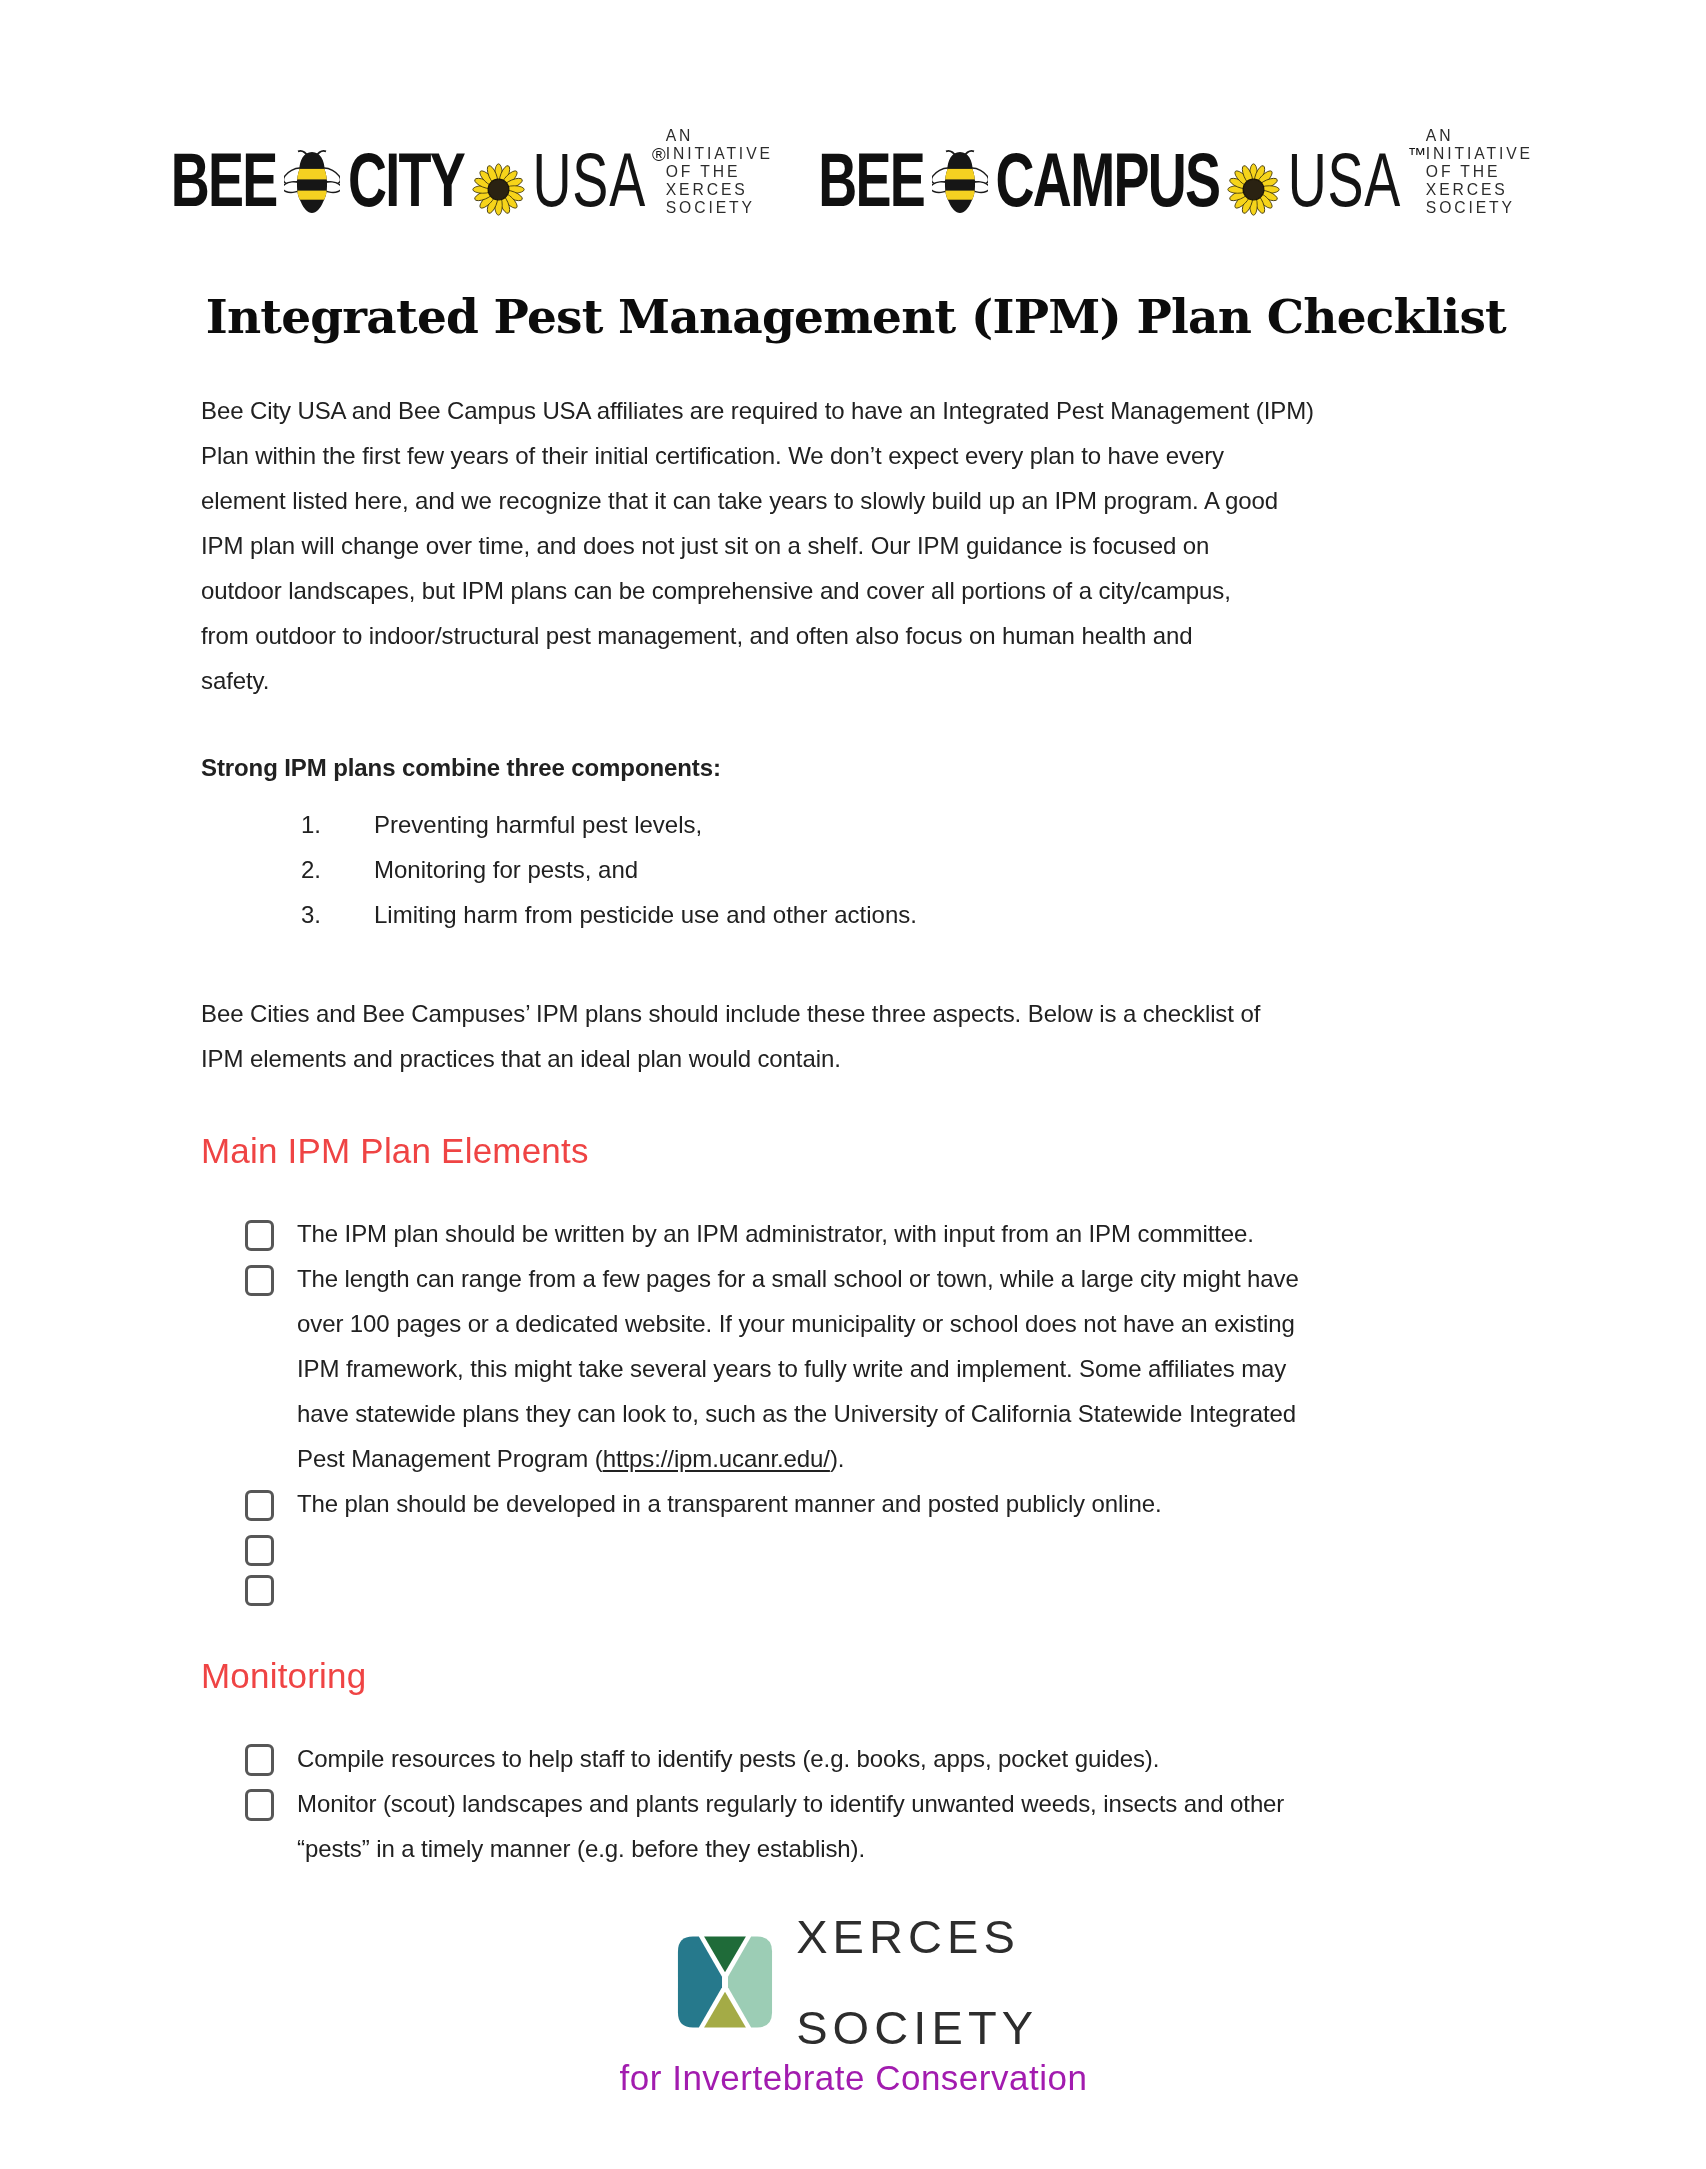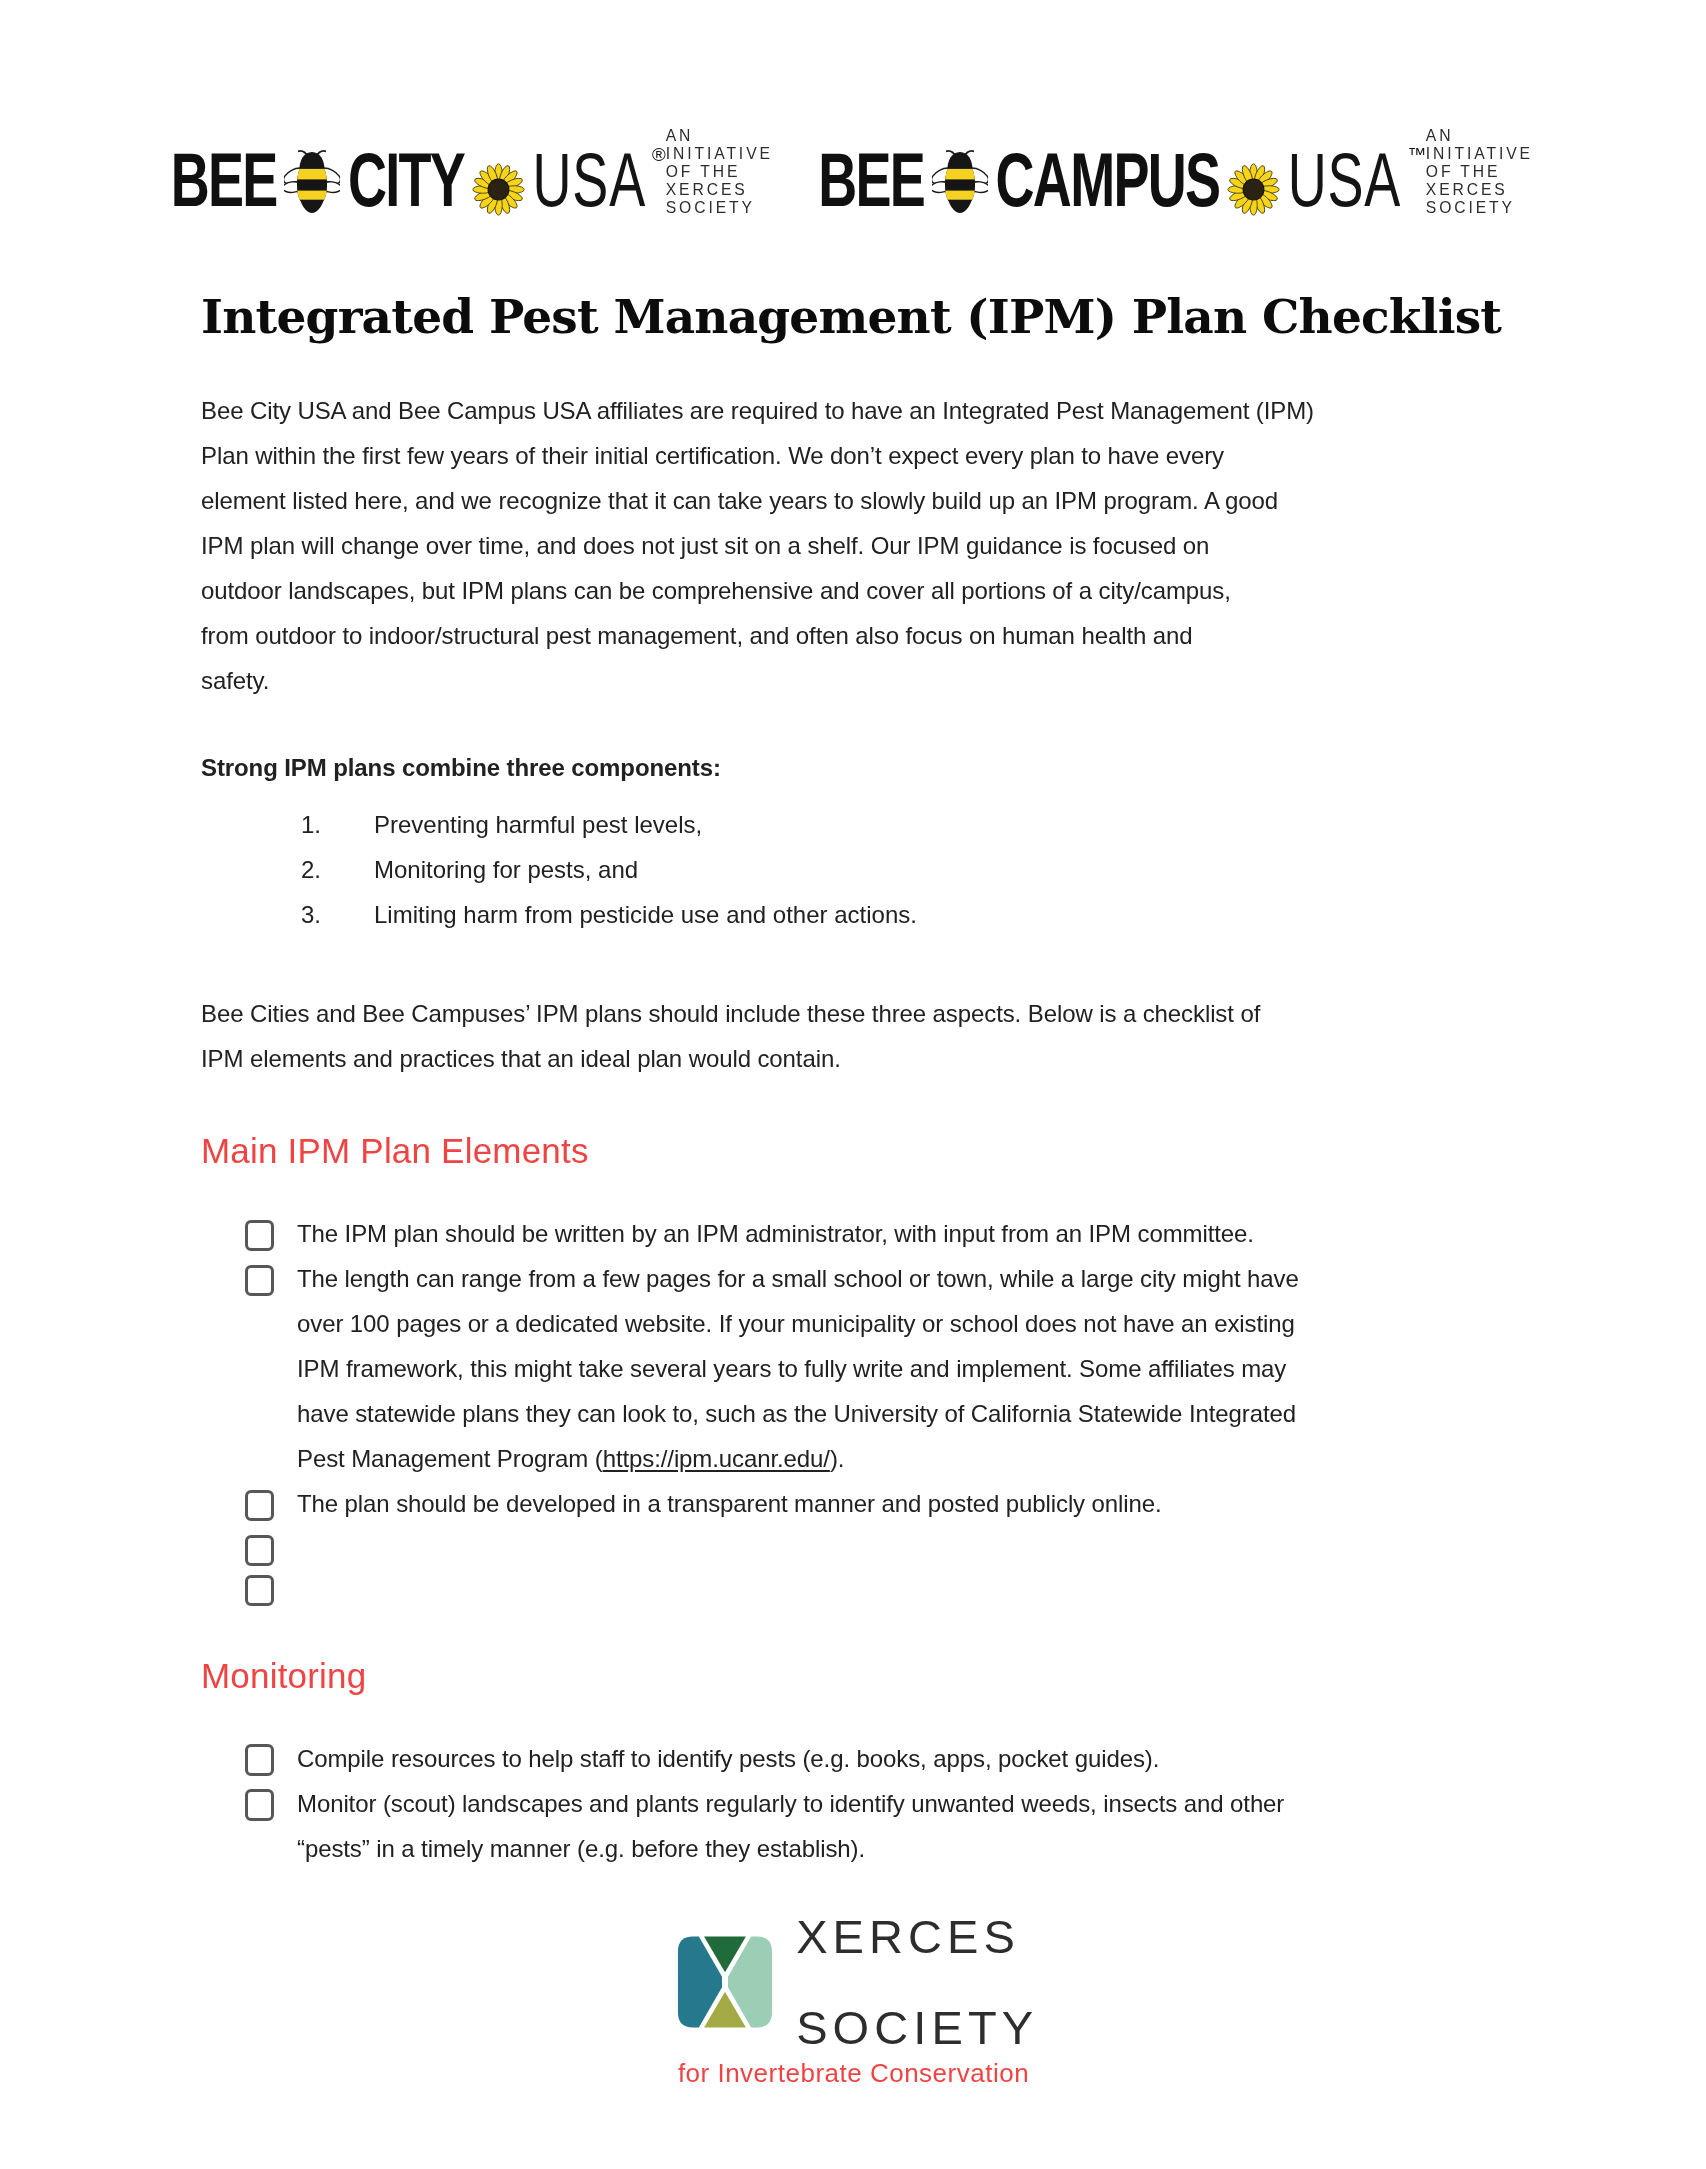--- a/index.html
+++ b/index.html
@@ -28,21 +28,21 @@
   }
   .lg-mark{font-size:18.6px;color:#141414;margin-bottom:51px;}
   .bee-svg{width:56px;height:75px;margin:0 1.7px -1.7px 1.7px;}
   .flower-svg{width:53px;height:53px;margin:0 1.7px 1.7px 1.7px;}
   .logo-tagline{
     align-self:flex-end;margin-top:10.2px;margin-right:3.4px;
     font-size:15.7px;letter-spacing:2.9px;color:#2c2c2c;font-weight:400;
   }
   
   h1{
-    margin:73px 0 0 0;text-align:left;
+    margin:73px 0 0 0;text-align:right;
     font-family:"DejaVu Serif", serif;font-weight:700;
     font-size:47px;line-height:54px;letter-spacing:-0.8px;color:#0c0c0c;
   }
   
   .prewrap{white-space:pre-wrap;}
   p{margin:0;line-height:45px;letter-spacing:-0.1px;}
   .intro{margin-top:44px;}
   .lead{margin-top:42px;font-weight:700;}
   .numlist{list-style:none;margin:12px 0 0 0;padding:0 0 0 100px;line-height:45px;}
   .numlist li{display:flex;}
@@ -60,21 +60,21 @@
   }
   .doclink{color:inherit;text-decoration:underline;text-underline-offset:3.4px;}
   
   footer{margin-top:42px;display:flex;flex-direction:column;align-items:center;}
   .xl-row{display:flex;align-items:center;gap:15.3px;}
   .x-icon{width:112px;height:112px;}
   .xl-text{display:flex;flex-direction:column;gap:44px;}
   .xl-line{
     font-size:47px;line-height:47px;font-weight:300;letter-spacing:5.1px;color:#2d2d2d;
   }
-  .xl-tagline{margin-top:6.8px;font-size:26px;color:#ef4444;letter-spacing:0.5px;}
+  .xl-tagline{margin-top:6.8px;font-size:35px;color:#a21caf;letter-spacing:0.5px;}
 </style>
 </head>
 <body>
 
 <div class="page">
 
   <header class="logos">
 
     <div class="logo">
       <div class="logo-row">

